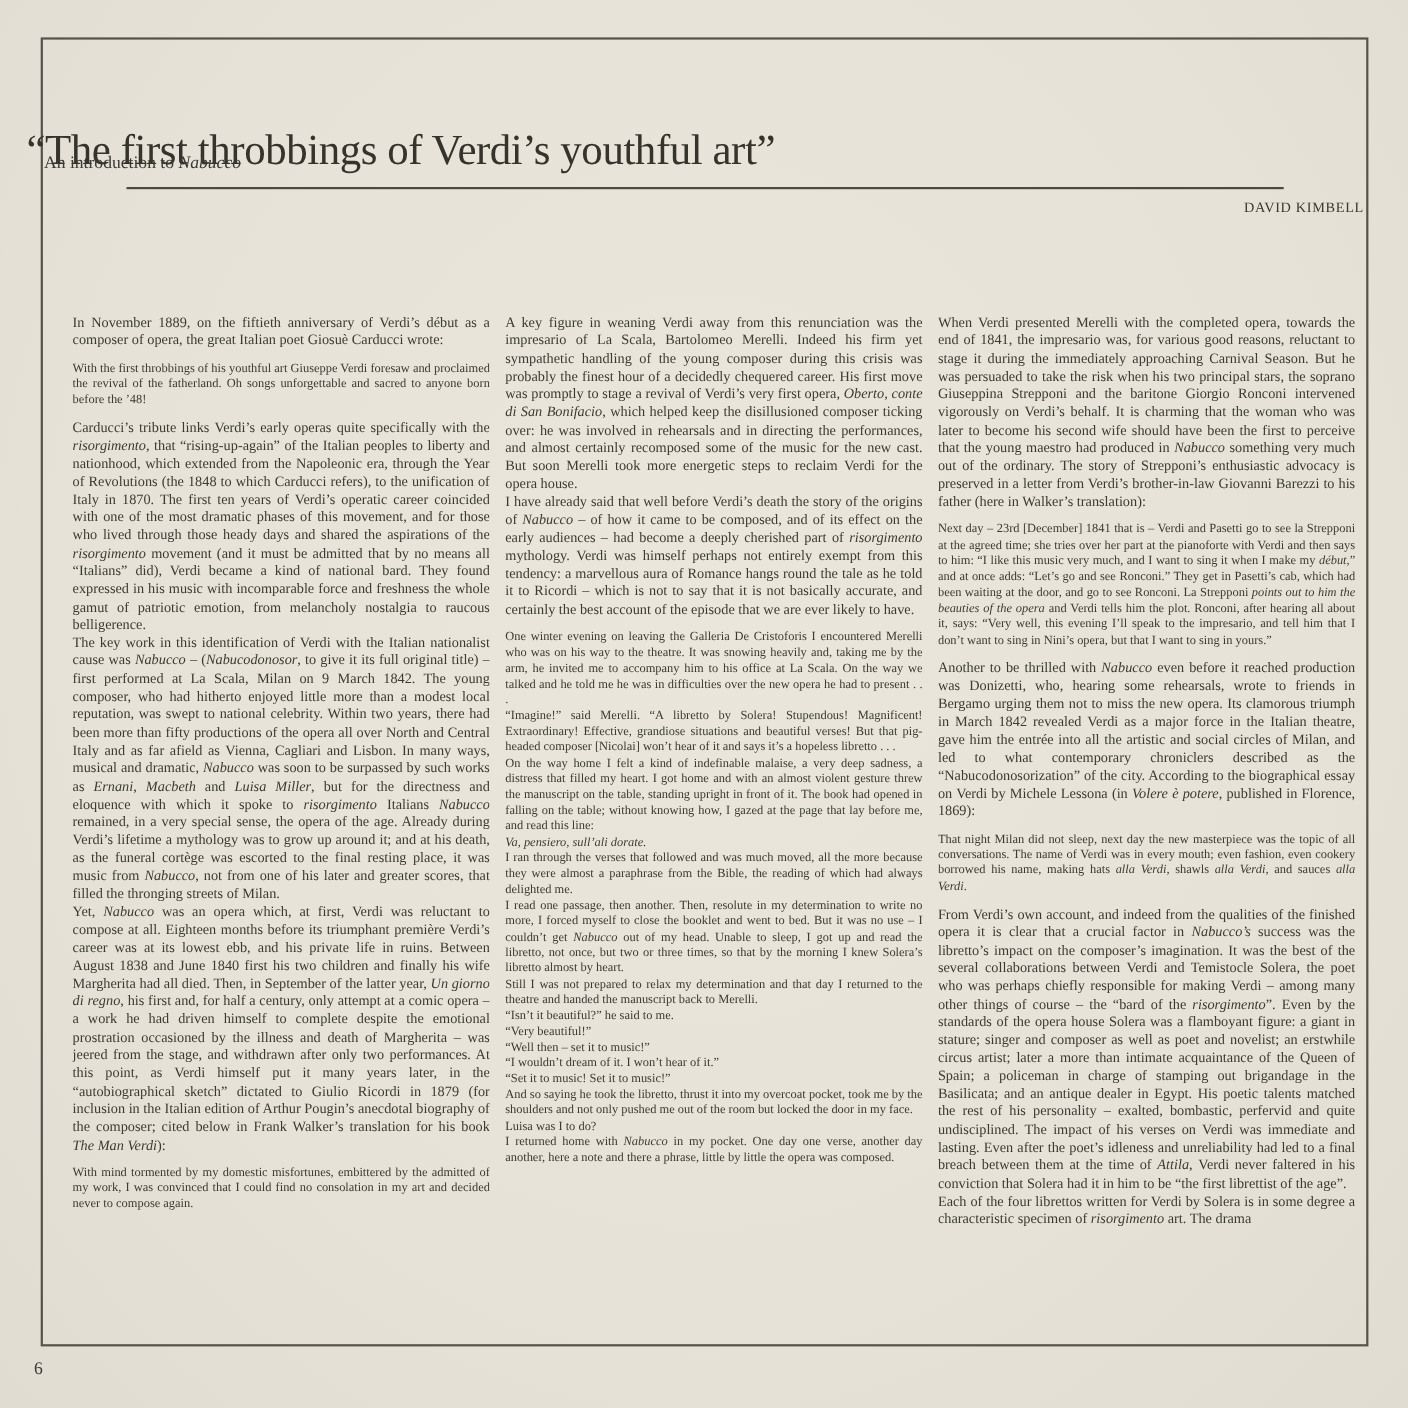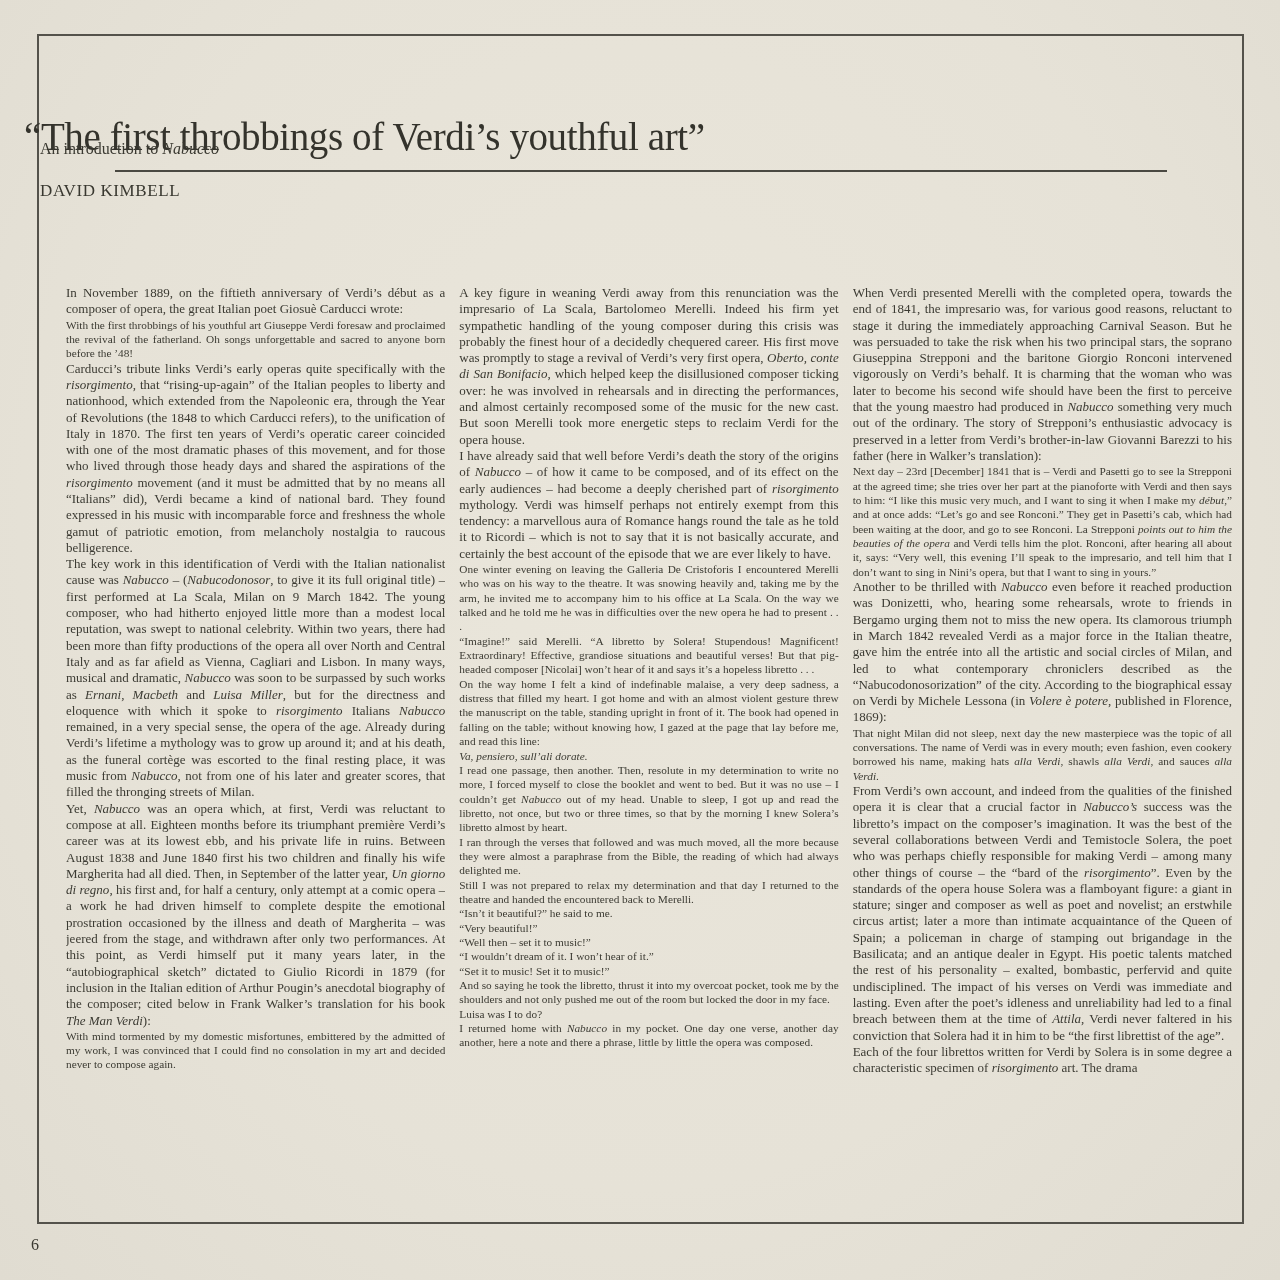--- a/index.html
+++ b/index.html
@@ -41,22 +41,22 @@
   }
   .rule {
     position: absolute;
     left: 115px; top: 170px;
     width: 1052px; height: 2px;
     background: #4a4942;
   }
   .author {
     position: absolute;
     left: 40px; right: 40px; top: 181px;
-    text-align: left;
-    font-size: 17px;
+    text-align: right;
+    font-size: 13px;
     letter-spacing: 0.6px;
     color: #393830;
   }
   .columns {
     position: absolute;
     left: 66px; top: 285px;
     width: 1166px; height: 930px;
     display: flex;
     gap: 14px;
     overflow: hidden;
@@ -69,21 +69,21 @@
   .blk { margin: 0; }
   .blk.p {
     font-size: 13px;
     line-height: 16.3px;
   }
   .blk.q {
     font-size: 11.3px;
     line-height: 14.35px;
   }
   .blk.qc { }
-  .p + .q, .q + .p { }
+  .p + .q, .q + .p { margin-top: 10px; }
   .pagenum {
     position: absolute;
     left: 31px; top: 1236px;
     font-size: 16px;
     color: #3b3a32;
   }
 </style>
 </head>
 <body>
 
@@ -104,23 +104,23 @@
         <p class="blk p">Yet, <i>Nabucco</i> was an opera which, at first, Verdi was reluctant to compose at all. Eighteen months before its triumphant première Verdi’s career was at its lowest ebb, and his private life in ruins. Between August 1838 and June 1840 first his two children and finally his wife Margherita had all died. Then, in September of the latter year, <i>Un giorno di regno</i>, his first and, for half a century, only attempt at a comic opera – a work he had driven himself to complete despite the emotional prostration occasioned by the illness and death of Margherita – was jeered from the stage, and withdrawn after only two performances. At this point, as Verdi himself put it many years later, in the “autobiographical sketch” dictated to Giulio Ricordi in 1879 (for inclusion in the Italian edition of Arthur Pougin’s anecdotal biography of the composer; cited below in Frank Walker’s translation for his book <i>The Man Verdi</i>):</p>
         <p class="blk q">With mind tormented by my domestic misfortunes, embittered by the admitted of my work, I was convinced that I could find no consolation in my art and decided never to compose again.</p>
       </div>
     <div class="col">
         <p class="blk p">A key figure in weaning Verdi away from this renunciation was the impresario of La Scala, Bartolomeo Merelli. Indeed his firm yet sympathetic handling of the young composer during this crisis was probably the finest hour of a decidedly chequered career. His first move was promptly to stage a revival of Verdi’s very first opera, <i>Oberto, conte di San Bonifacio</i>, which helped keep the disillusioned composer ticking over: he was involved in rehearsals and in directing the performances, and almost certainly recomposed some of the music for the new cast. But soon Merelli took more energetic steps to reclaim Verdi for the opera house.</p>
         <p class="blk p">I have already said that well before Verdi’s death the story of the origins of <i>Nabucco</i> – of how it came to be composed, and of its effect on the early audiences – had become a deeply cherished part of <i>risorgimento</i> mythology. Verdi was himself perhaps not entirely exempt from this tendency: a marvellous aura of Romance hangs round the tale as he told it to Ricordi – which is not to say that it is not basically accurate, and certainly the best account of the episode that we are ever likely to have.</p>
         <p class="blk q">One winter evening on leaving the Galleria De Cristoforis I encountered Merelli who was on his way to the theatre. It was snowing heavily and, taking me by the arm, he invited me to accompany him to his office at La Scala. On the way we talked and he told me he was in difficulties over the new opera he had to present . . .</p>
         <p class="blk q">“Imagine!” said Merelli. “A libretto by Solera! Stupendous! Magnificent! Extraordinary! Effective, grandiose situations and beautiful verses! But that pig-headed composer [Nicolai] won’t hear of it and says it’s a hopeless libretto . . .</p>
         <p class="blk q">On the way home I felt a kind of indefinable malaise, a very deep sadness, a distress that filled my heart. I got home and with an almost violent gesture threw the manuscript on the table, standing upright in front of it. The book had opened in falling on the table; without knowing how, I gazed at the page that lay before me, and read this line:</p>
         <p class="blk q qc"><i>Va, pensiero, sull’ali dorate.</i></p>
+        <p class="blk q">I ran through the verses that followed and was much moved, all the more because they were almost a paraphrase from the Bible, the reading of which had always delighted me.</p>
         <p class="blk q">I read one passage, then another. Then, resolute in my determination to write no more, I forced myself to close the booklet and went to bed. But it was no use – I couldn’t get <i>Nabucco</i> out of my head. Unable to sleep, I got up and read the libretto, not once, but two or three times, so that by the morning I knew Solera’s libretto almost by heart.</p>
-        <p class="blk q">I ran through the verses that followed and was much moved, all the more because they were almost a paraphrase from the Bible, the reading of which had always delighted me.</p>
-        <p class="blk q">Still I was not prepared to relax my determination and that day I returned to the theatre and handed the encountered back to Merelli.</p>
+        <p class="blk q">Still I was not prepared to relax my determination and that day I returned to the theatre and handed the manuscript back to Merelli.</p>
         <p class="blk q">“Isn’t it beautiful?” he said to me.</p>
         <p class="blk q">“Very beautiful!”</p>
         <p class="blk q">“Well then – set it to music!”</p>
         <p class="blk q">“I wouldn’t dream of it. I won’t hear of it.”</p>
         <p class="blk q">“Set it to music! Set it to music!”</p>
         <p class="blk q">And so saying he took the libretto, thrust it into my overcoat pocket, took me by the shoulders and not only pushed me out of the room but locked the door in my face.</p>
         <p class="blk q">Luisa was I to do?</p>
         <p class="blk q">I returned home with <i>Nabucco</i> in my pocket. One day one verse, another day another, here a note and there a phrase, little by little the opera was composed.</p>
       </div>
     <div class="col">

